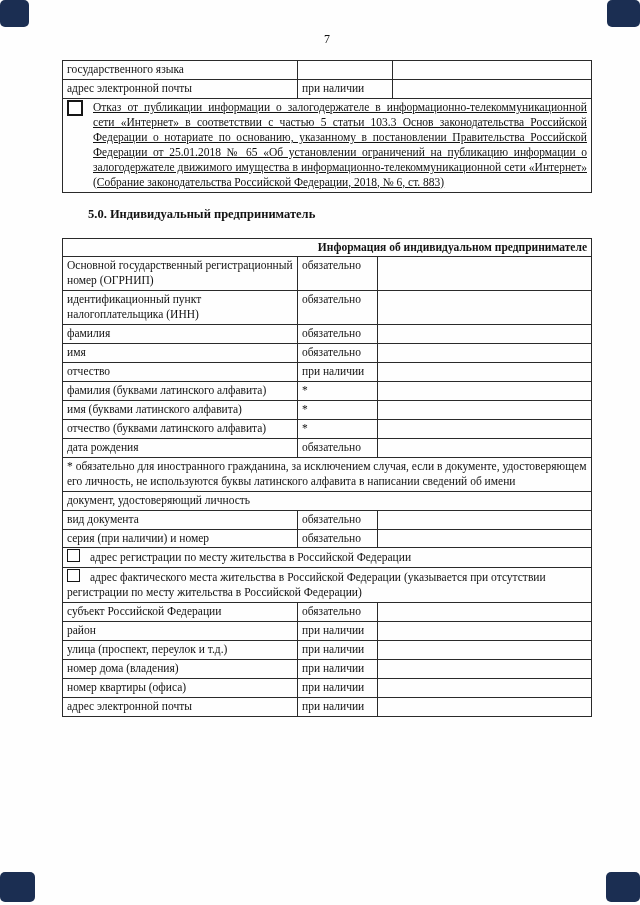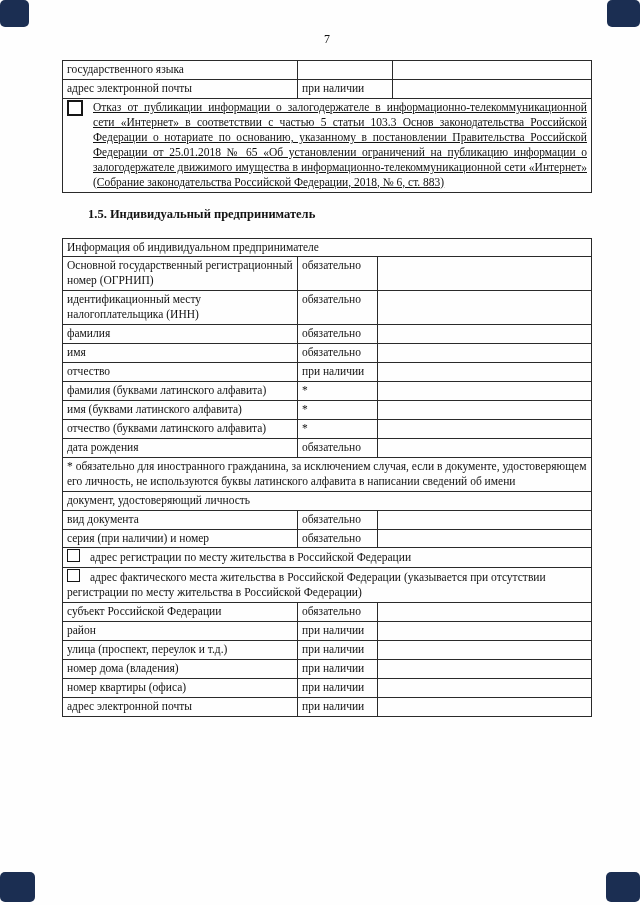--- a/index.html
+++ b/index.html
@@ -25,21 +25,21 @@
     border:1px solid #2a2a2a;
     padding:1px 4px 2px 4px;
     font-size:11.5px;
     line-height:1.3;
     vertical-align:top;
     text-align:left;
     font-weight:normal;
     overflow:hidden;
     word-wrap:break-word;
   }
-  .doc th.tbl-title { text-align:left; font-weight:normal; }
+  .doc th.tbl-title { text-align:right; font-weight:bold; }
 
   .checkbox {
     display:inline-block;
     width:11px; height:11px;
     border:1.5px solid #161616;
     background:#fff;
     box-sizing:content-box;
   }
   .cb-bold { width:12px; height:12px; border-width:2px; }
 
@@ -90,40 +90,40 @@
       <td colspan="3" class="refusal-cell">
         <div class="refusal-row">
           <span class="checkbox cb-bold"></span>
           <div class="refusal-text">Отказ от публикации информации о залогодержателе в информационно-телекоммуникационной сети «Интернет» в соответствии с частью 5 статьи 103.3 Основ законодательства Российской Федерации о нотариате по основанию, указанному в постановлении Правительства Российской Федерации от 25.01.2018 № 65 «Об установлении ограничений на публикацию информации о залогодержателе движимого имущества в информационно-телекоммуникационной сети «Интернет» (Собрание законодательства Российской Федерации, 2018, № 6, ст. 883)</div>
         </div>
       </td>
     </tr>
   </tbody>
     </table>
 
-  <div class="section-heading">1.5. Индивидуальный предприниматель</div>
+  <div class="section-heading">5.0. Индивидуальный предприниматель</div>
 
   <table class="doc">
     <colgroup>
         <col style="width:235px">
         <col style="width:80px">
         <col>
       </colgroup>
     <tbody>
         <tr>
       <th colspan="3" class="tbl-title">Информация об индивидуальном предпринимателе</th>
     </tr>
 
     <tr>
       <td>Основной государственный регистрационный номер (ОГРНИП)</td>
       <td>обязательно</td>
       <td></td>
     </tr>
     <tr>
-      <td>идентификационный месту налогоплательщика (ИНН)</td>
+      <td>идентификационный пункт налогоплательщика (ИНН)</td>
       <td>обязательно</td>
       <td></td>
     </tr>
     <tr>
       <td>фамилия</td>
       <td>обязательно</td>
       <td></td>
     </tr>
     <tr>
       <td>имя</td>

